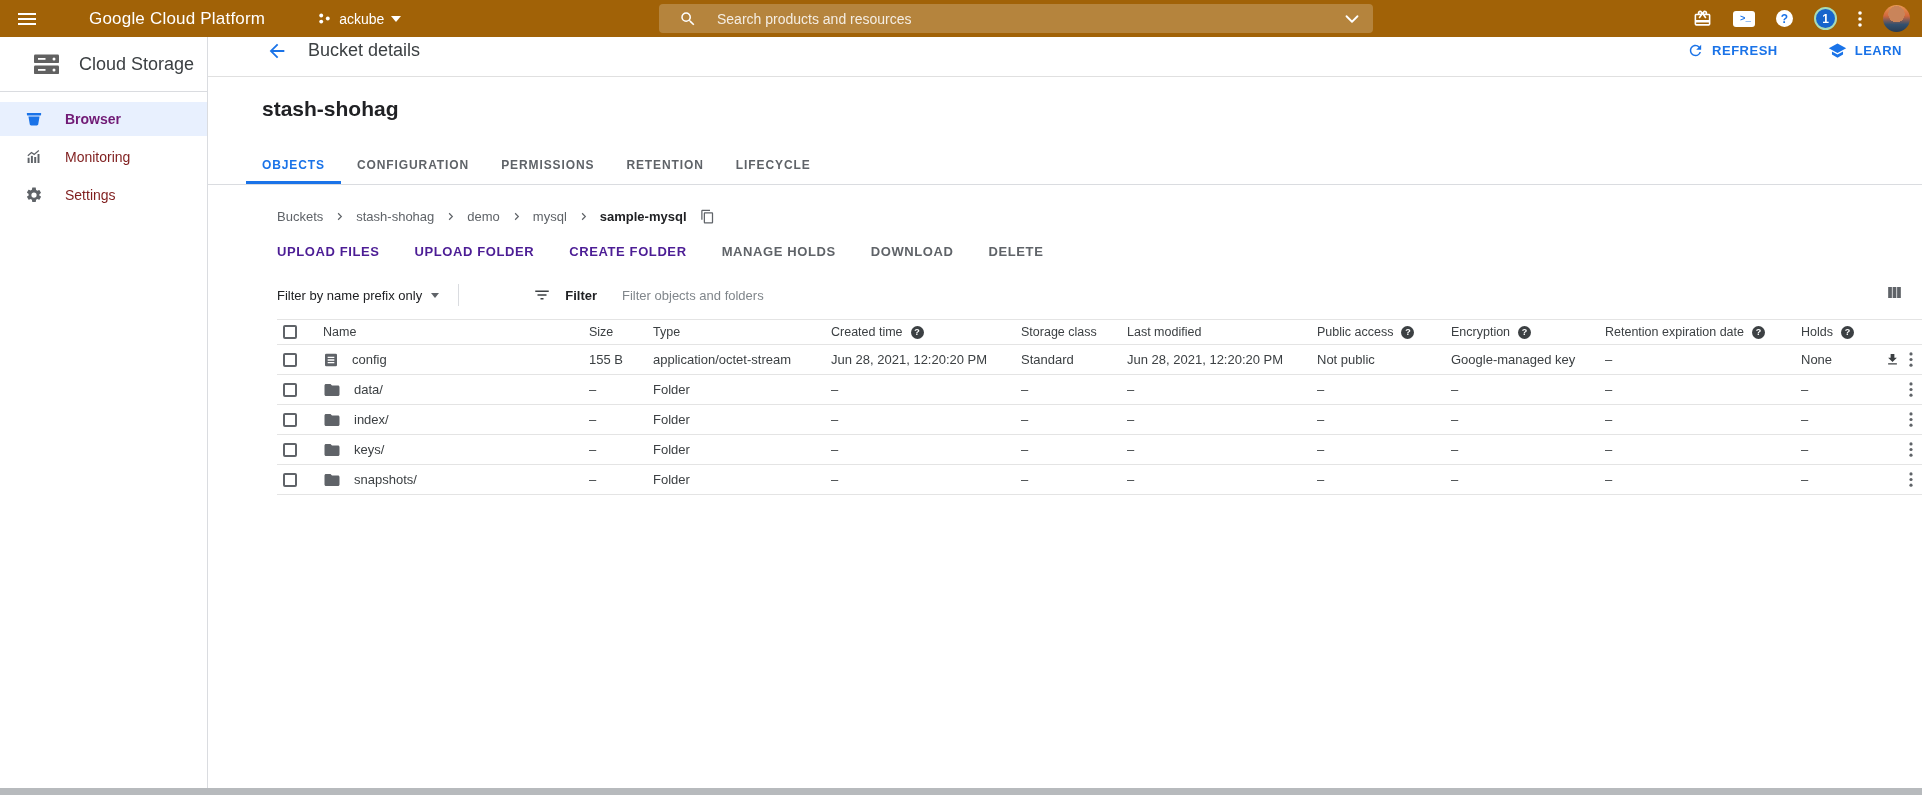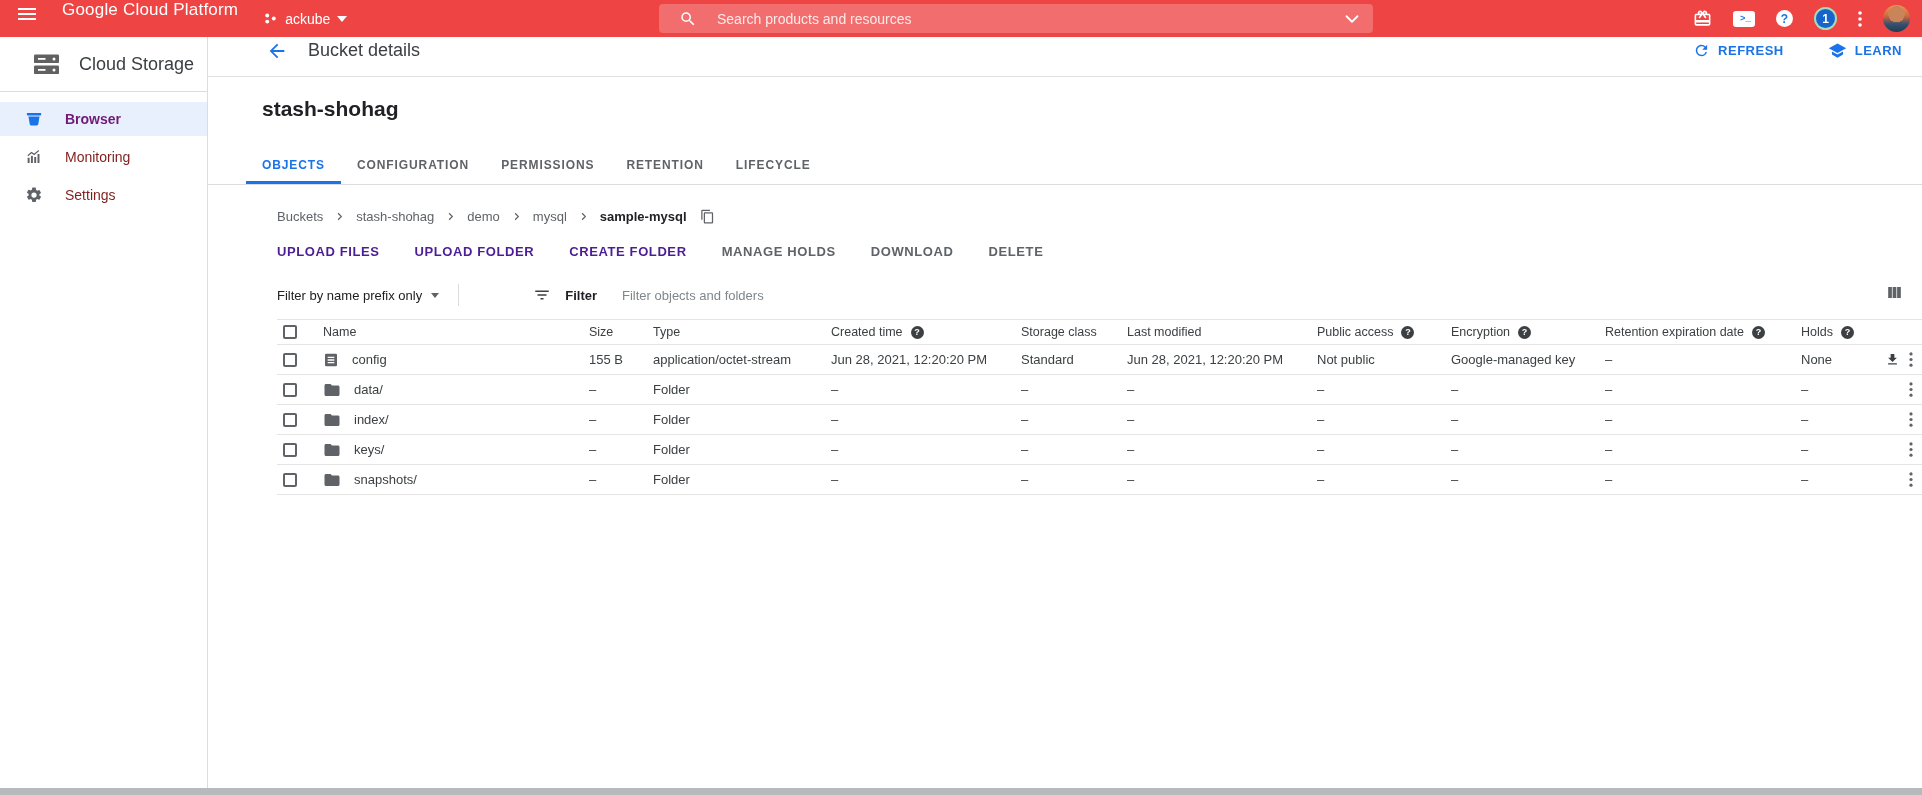--- a/index.html
+++ b/index.html
@@ -1,20 +1,20 @@
 <!DOCTYPE html>
 <html><head>
 <meta charset="utf-8">
 <style>
   * { margin:0; padding:0; box-sizing:border-box; }
   html,body { width:1922px; height:795px; overflow:hidden; background:#fff;
     font-family:"Liberation Sans","DejaVu Sans",sans-serif; }
 
   
-  .topbar { position:relative; height:37px; background:#ef4444; display:flex; color:#fff; }
+  .topbar { position:relative; height:37px; background:#a16207; display:flex; align-items:center; color:#fff;gap:27px; }
   .hamburger { margin-left:15px; width:34px; height:28px; display:flex; flex-direction:column; justify-content:center; gap:3px; cursor:pointer; background:none; border:none; }
   .hamburger span { display:block; width:18px; height:2px; background:#fff; margin-left:3px; }
   .brand { font-size:17px; margin-left:13px; letter-spacing:.2px; color:#fff; text-decoration:none; }
   .project { display:flex; align-items:center; gap:7px; margin-left:25px; font-size:14px; cursor:pointer; }
   .searchbar { position:absolute; left:659px; top:4px; width:714px; height:29px; background:rgba(255,255,255,.22); border-radius:4px; display:flex; align-items:center; padding:0 10px 0 20px; }
   .searchbar input { flex:1; margin-left:20px; background:transparent; border:none; outline:none; color:#fff; font-size:14px; }
   .searchbar input::placeholder { color:rgba(255,255,255,.85); }
   .tb-right { position:absolute; right:12px; top:0; height:37px; display:flex; align-items:center; gap:21px; }
   .tb-icon { display:flex; align-items:center; justify-content:center; cursor:pointer; }
   .shell-icon { width:22px; height:16px; background:#fff; border-radius:3px; color:#1a73e8; font-weight:bold; font-size:9px; font-family:"Liberation Mono",monospace; display:flex; align-items:center; padding-left:3px; }
@@ -32,21 +32,21 @@
   .sb-nav { padding-top:6px; }
   .sb-item { height:34px; margin:4px 0; display:flex; align-items:center; gap:22px; padding-left:25px; font-size:14px; color:#7f1d1d; cursor:pointer; }
   .sb-item .sbi { color:#5f6368; display:flex; }
   .sb-item.active { background:#e8f0fe; color:#701a75; font-weight:bold; }
   .sb-item.active .sbi { color:#1a73e8; }
 
   .main { flex:1; background:#fff; }
   .page-header { height:40px; display:flex; align-items:center; padding:0 8px 12px 58px; border-bottom:1px solid #e0e0e0; }
   .back-btn { display:flex; border:none; background:none; cursor:pointer; }
   .page-title { font-size:18px; color:#3c4043; margin-left:20px; }
-  .ph-right { margin-left:auto; display:flex; align-items:center; gap:20px; }
+  .ph-right { margin-left:auto; display:flex; align-items:center; gap:26px; }
   .hbtn { display:flex; align-items:center; gap:8px; color:#1a73e8; font-size:13px; font-weight:bold; letter-spacing:.5px; padding:6px 12px; background:none; border:none; cursor:pointer; }
 
   .bucket-title { margin:20px 0 0 54px; font-size:21px; font-weight:bold; color:#202124; }
   .tabs-wrap { margin-top:27px; display:flex; padding-left:38px; border-bottom:1px solid #dadce0; }
   .tab { height:36px; display:flex; align-items:center; padding:0 16px; font-size:12px; font-weight:bold; letter-spacing:.9px; color:#5f6368; border-bottom:3px solid transparent; cursor:pointer; }
   .tab.active { color:#1a73e8; border-bottom-color:#1a73e8; }
 
   .content { padding-left:69px; }
   .breadcrumb { margin-top:24px; display:flex; align-items:center; gap:11px; font-size:13px; color:#5f6368; }
   .bc-link { color:#5f6368; cursor:pointer; }

